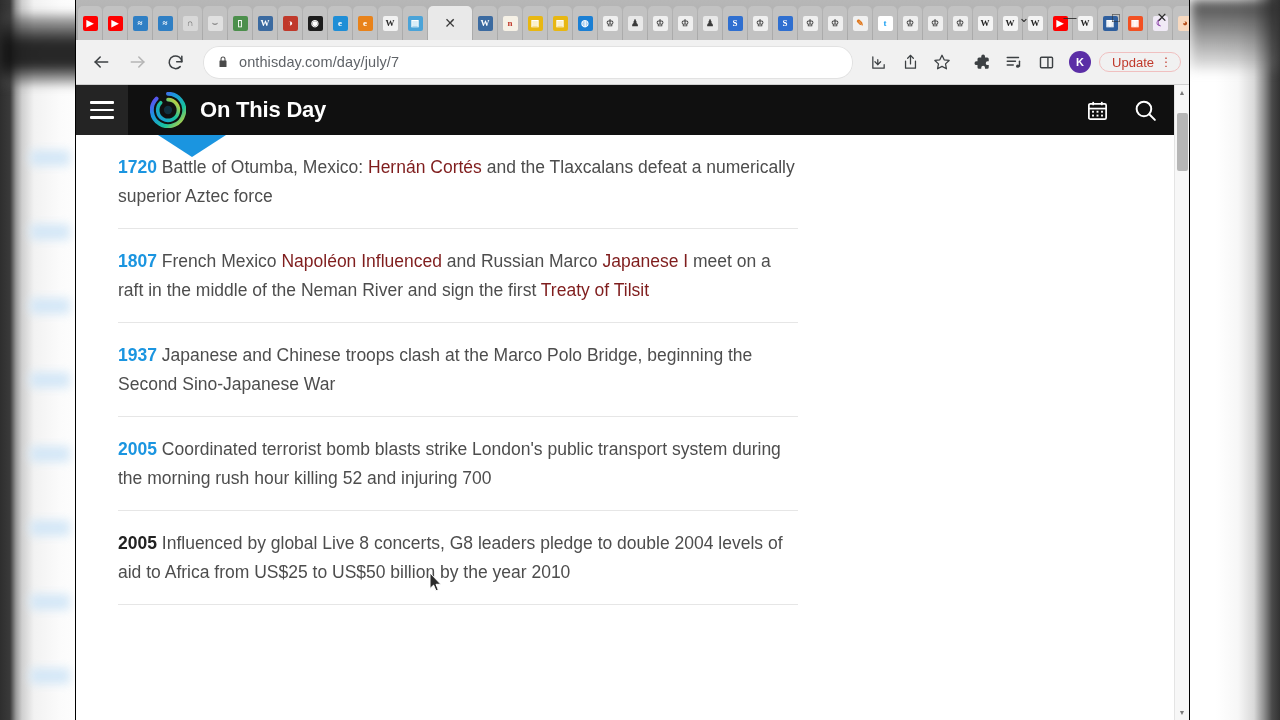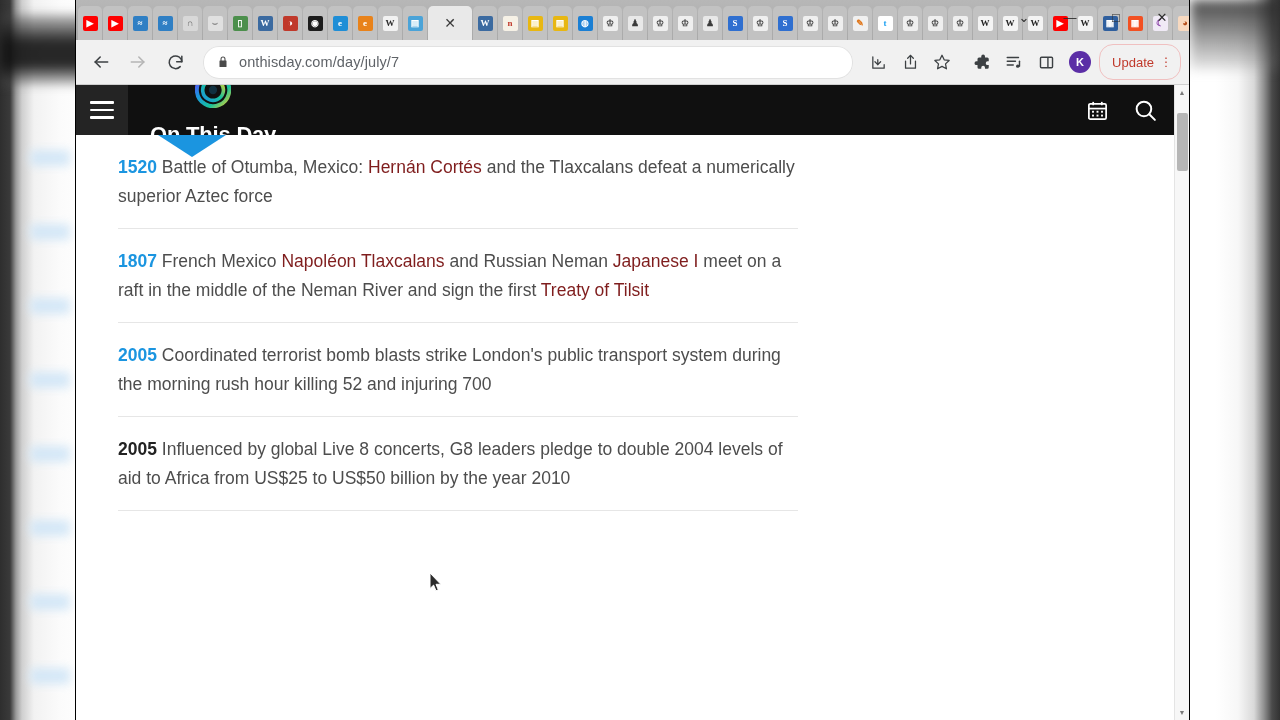--- a/index.html
+++ b/index.html
@@ -101,41 +101,41 @@
     color:#3c4043; margin-left:2px;
   }
   .avatar {
     width:22px; height:22px; border-radius:50%; background:#5b2ea6;
     color:#fff; font-size:11px; display:flex; align-items:center; justify-content:center;
     margin:0 6px 0 8px; font-weight:600;
   }
   .update-pill {
     display:flex; align-items:center; gap:6px;
     border:1px solid #f0c0c0; border-radius:14px;
-    height:36px; padding:0 8px 0 12px; margin-left:2px;
+    height:20px; padding:0 8px 0 12px; margin-left:2px;
   }
   .update-pill .lbl { font-size:13px; color:#c0392b; }
   .update-pill .dots { color:#c0392b; font-size:12px; letter-spacing:0; line-height:1;}
 
   
   .viewport { flex:1; position:relative; display:flex; overflow:hidden; background:#fff; }
   .page { flex:1; position:relative; overflow:hidden; }
 
   
   .site-header {
     height:50px; background:#101010; display:flex; align-items:center;
     padding:0 16px 0 0; position:relative;
   }
   .burger {
     width:52px; height:50px; display:flex; flex-direction:column;
     align-items:center; justify-content:center; gap:5px;
     background:#242424;
   }
   .burger span { display:block; width:24px; height:2.5px; background:#fff; border-radius:1px; }
-  .brand { display:flex; align-items:center; gap:14px; margin-left:22px;flex-direction:column; }
+  .brand { display:flex; align-items:center; gap:14px; margin-left:22px; }
   .brand-logo { width:36px; height:36px; position:relative; }
   .brand-name { color:#fff; font-size:22px; font-weight:bold; letter-spacing:-.2px; }
   .header-right { margin-left:auto; display:flex; align-items:center; gap:24px; }
   .hdr-ico { color:#fff; display:flex; }
 
   
   .blue-arrow {
     position:absolute; left:82px; top:0; width:0; height:0;
     border-left:34px solid transparent; border-right:34px solid transparent;
     border-top:22px solid #1b95e0;
@@ -476,22 +476,23 @@
               </svg>
           </div>
         </div>
       </div>
 
       <div class="content">
         <div class="blue-arrow"></div>
 
 
         <div class="events" id="events-container">
-            <div class="event"><span class="yr">1520</span><span> Battle of Otumba, Mexico: </span><a href="#">Hernán Cortés</a><span> and the Tlaxcalans defeat a numerically superior Aztec force</span></div>
-            <div class="event"><span class="yr">1807</span><span> French Mexico </span><a href="#">Napoléon Tlaxcalans</a><span> and Russian Neman </span><a href="#">Japanese I</a><span> meet on a raft in the middle of the Neman River and sign the first </span><a href="#">Treaty of Tilsit</a></div>
+            <div class="event"><span class="yr">1720</span><span> Battle of Otumba, Mexico: </span><a href="#">Hernán Cortés</a><span> and the Tlaxcalans defeat a numerically superior Aztec force</span></div>
+            <div class="event"><span class="yr">1807</span><span> French Mexico </span><a href="#">Napoléon Influenced</a><span> and Russian Marco </span><a href="#">Japanese I</a><span> meet on a raft in the middle of the Neman River and sign the first </span><a href="#">Treaty of Tilsit</a></div>
+            <div class="event"><span class="yr">1937</span><span> Japanese and Chinese troops clash at the Marco Polo Bridge, beginning the Second Sino-Japanese War</span></div>
             <div class="event"><span class="yr">2005</span><span> Coordinated terrorist bomb blasts strike London's public transport system during the morning rush hour killing 52 and injuring 700</span></div>
             <div class="event"><span class="yr dark">2005</span><span> Influenced by global Live 8 concerts, G8 leaders pledge to double 2004 levels of aid to Africa from US$25 to US$50 billion by the year 2010</span></div>
           </div>
       </div>
 
       <div class="cursor">
         <svg width="14" height="20" viewBox="0 0 14 20">
           <path d="M1 1 L1 16.5 L4.6 13.1 L7 18.8 L9.3 17.8 L7 12.3 L11.8 12.3 Z" fill="#2b2b2b" stroke="#ffffff" stroke-width="1"></path>
         </svg>
       </div>

